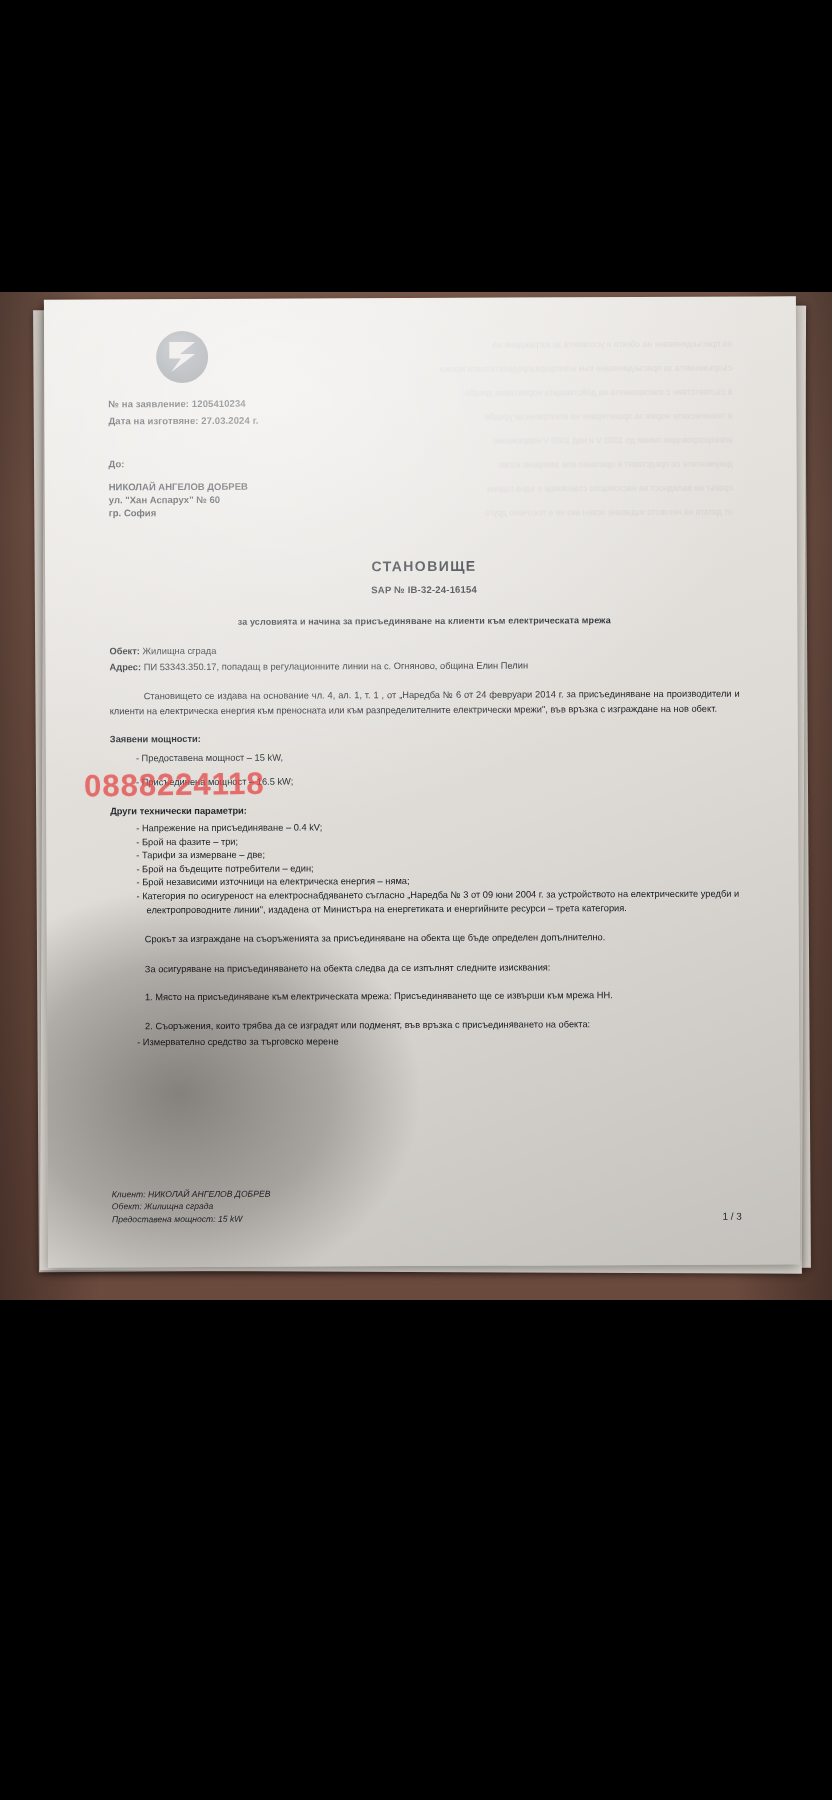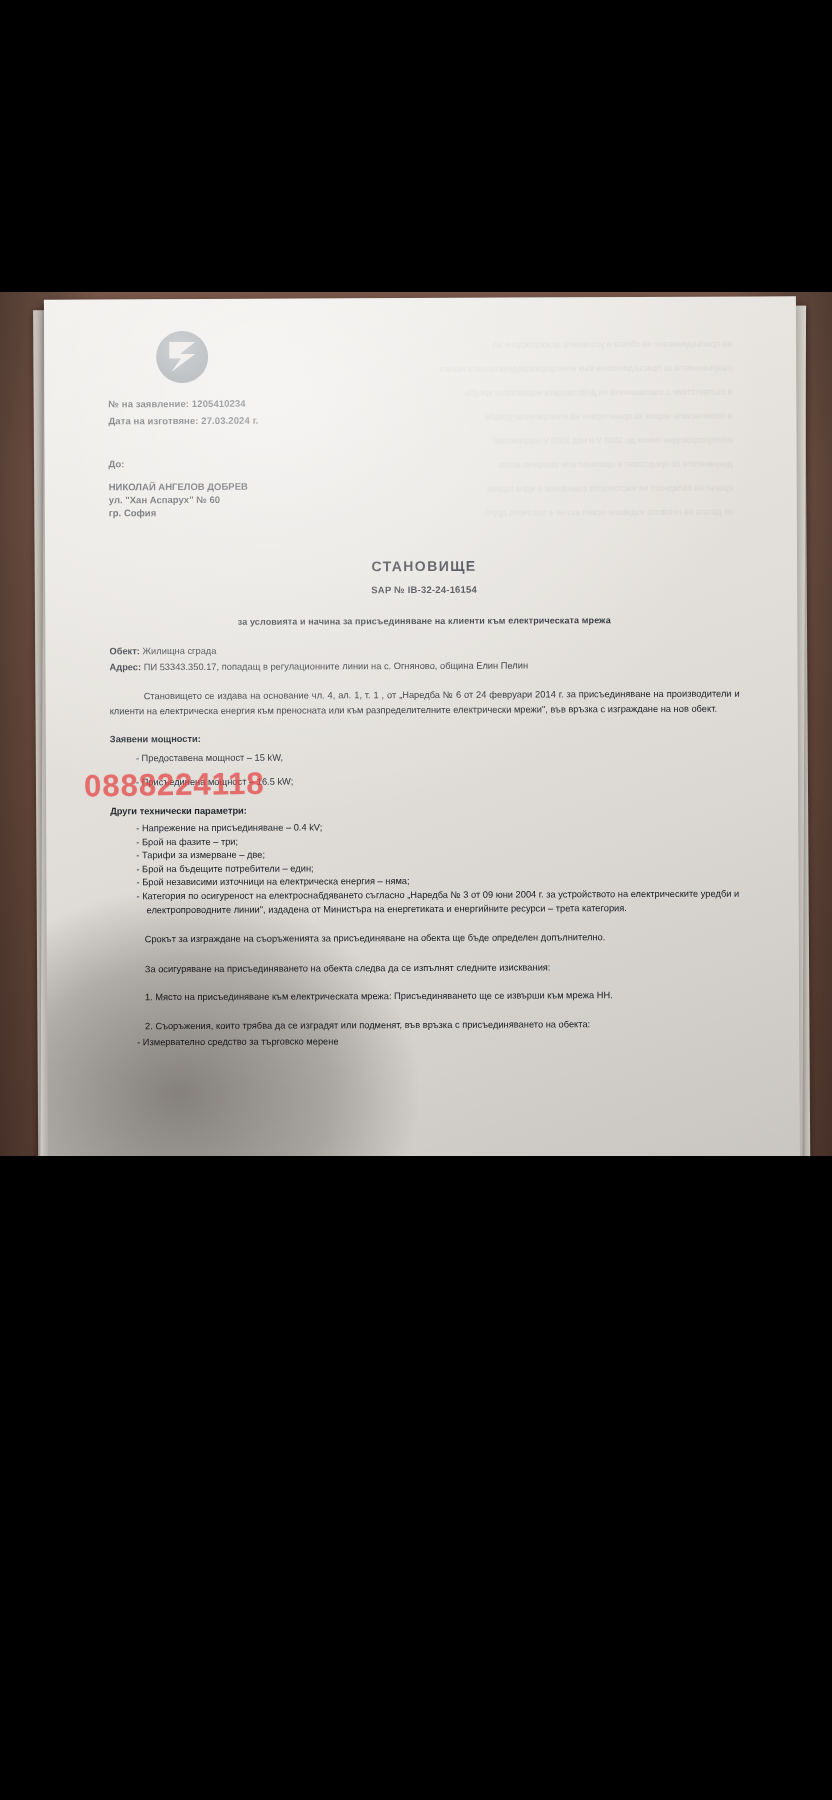--- a/index.html
+++ b/index.html
@@ -14,21 +14,21 @@
     overflow: hidden;
     font-family: "Liberation Sans", sans-serif;
   }
 
   
   #photo {
     position: absolute;
     left: 0;
     top: 292px;
     width: 832px;
-    height: 864px;
+    height: 1008px;
     background: #6d5147;
     overflow: hidden;
   }
   
   #desk {
     position: absolute;
     inset: 0;
     background:
       linear-gradient(180deg, #7b5a4c 0%, #8a6354 22%, #7d5849 60%, #6b4a3e 100%);
   }

